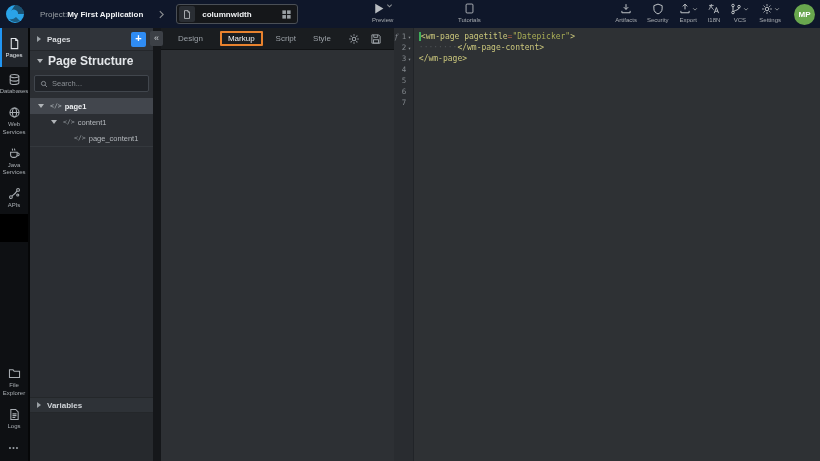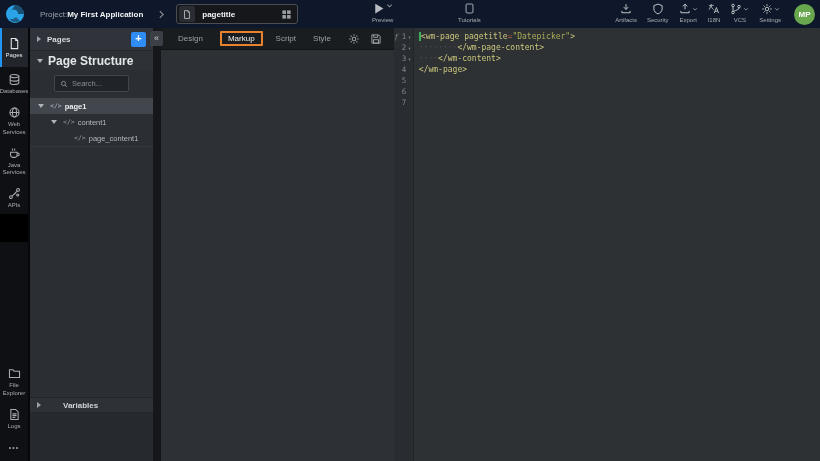--- a/index.html
+++ b/index.html
@@ -44,30 +44,30 @@
 
   
   .panel { width:123px; background:#2b2e33; display:flex; flex-direction:column; }
   .sec-head { height:22px; background:#30343a; display:flex; align-items:center; padding:0 7px; cursor:pointer; }
   .sec-head .slabel { margin-left:6px; font-size:8px; font-weight:bold; color:#d8dbde; }
   .add-btn { margin-left:auto; width:15px; height:15px; border-radius:2px; color:#fff; font-size:11px; line-height:13px; text-align:center; font-weight:bold; cursor:pointer; }
   .struct-head { height:20px; background:#2e3237; border-top:1px solid #24272b; display:flex; align-items:center; padding:0 7px; }
   .struct-head .slabel { margin-left:5px; font-size:12px; font-weight:bold; color:#e4e7ea; }
   .tri-r { width:0; height:0; border-top:3px solid transparent; border-bottom:3px solid transparent; border-left:4px solid #9aa0a5; }
   .tri-d { width:0; height:0; border-left:3px solid transparent; border-right:3px solid transparent; border-top:4px solid #b0b4b8; }
-  .searchwrap { padding:5px 24px 6px; }
+  .searchwrap { padding:5px 4px 6px; }
   .searchbox { height:17px; background:#202328; border:1px solid #41464d; border-radius:2px; display:flex; align-items:center; padding:0 5px; }
   .searchbox input { flex:1; min-width:0; margin-left:4px; background:transparent; border:none; outline:none; font-size:7.5px; color:#c8ccd0; font-family:"Liberation Sans",sans-serif; }
   .searchbox input::placeholder { color:#8a8f94; }
   .tree { border-bottom:1px solid #34383d; }
   .trow { height:16px; display:flex; align-items:center; font-size:7.5px; color:#b4b8bd; cursor:pointer; }
   .trow.sel { background:#42464d; color:#eceef0; font-weight:bold; }
   .trow .codeglyph { font-family:"DejaVu Sans Mono",monospace; font-size:6.5px; color:#9aa0a5; margin:0 3px; }
   .panel-spacer { flex:1; }
-  .vars-head { height:16px; background:#2e3237; border-top:1px solid #24272a; border-bottom:1px solid #24272a; display:flex; align-items:center; padding:0 7px; cursor:pointer;gap:16px; }
+  .vars-head { height:16px; background:#2e3237; border-top:1px solid #24272a; border-bottom:1px solid #24272a; display:flex; align-items:center; padding:0 7px; cursor:pointer; }
   .vars-head .slabel { margin-left:6px; font-size:8px; font-weight:bold; color:#d0d4d8; }
   .panel-bottom { height:48px; background:#26292d; }
 
   
   .splitter { width:8px; background:#15171a; position:relative; }
   .collapse-btn { position:absolute; left:-3px; top:3px; width:13px; height:15px; background:#3c4046; border:none; border-radius:2px; color:#c8ccd0; font-size:9px; line-height:13px; text-align:center; cursor:pointer; padding:0; }
 
   
   .editor { flex:1; display:flex; flex-direction:row; }
   .tabbar { height:22px; background:#1a1d20; border-bottom:1px solid #101214; display:flex; align-items:center; padding:0 12px 0 17px; }
@@ -114,21 +114,21 @@
           <path d="M5 2l6 6-6 6"></path>
         </svg>
     </span>
     <div class="filetab">
       <span class="fticon">
         <svg width="10" height="11" viewBox="0 0 16 16" fill="none" stroke="currentColor" stroke-width="1.4">
             <path d="M4 1.8h5.5l2.5 2.5v10H4z"></path>
             <path d="M9.5 1.8v2.5H12"></path>
           </svg>
       </span>
-      <span class="ftname">pagetitle</span>
+      <span class="ftname">columnwidth</span>
       <span class="ftgrid">
         <svg width="11" height="11" viewBox="0 0 16 16" fill="currentColor">
             <rect x="2" y="2" width="5.2" height="5.2"></rect>
             <rect x="8.8" y="2" width="5.2" height="5.2"></rect>
             <rect x="2" y="8.8" width="5.2" height="5.2"></rect>
             <rect x="8.8" y="8.8" width="5.2" height="5.2"></rect>
           </svg>
       </span>
     </div>
 
@@ -431,19 +431,18 @@
             </div>
             <div class="gline">
               <span class="gmark"></span>
               <span class="gnum">7</span>
               <span class="gfold"></span>
             </div>
           </div>
         <div class="code" id="code-lines">
             <div class="cline"><span class="cursor"></span><span class="tok-tag">&lt;wm-page pagetitle</span><span class="tok-eq">=</span><span class="tok-str">"Datepicker"</span><span class="tok-tag">&gt;</span></div>
             <div class="cline"><span class="tok-ws">········</span><span class="tok-tag">&lt;/wm-page-content&gt;</span></div>
-            <div class="cline"><span class="tok-ws">····</span><span class="tok-tag">&lt;/wm-content&gt;</span></div>
             <div class="cline"><span class="tok-tag">&lt;/wm-page&gt;</span></div>
           </div>
       </div>
     </main>
   </div>
 </div>
 
 </body></html>

